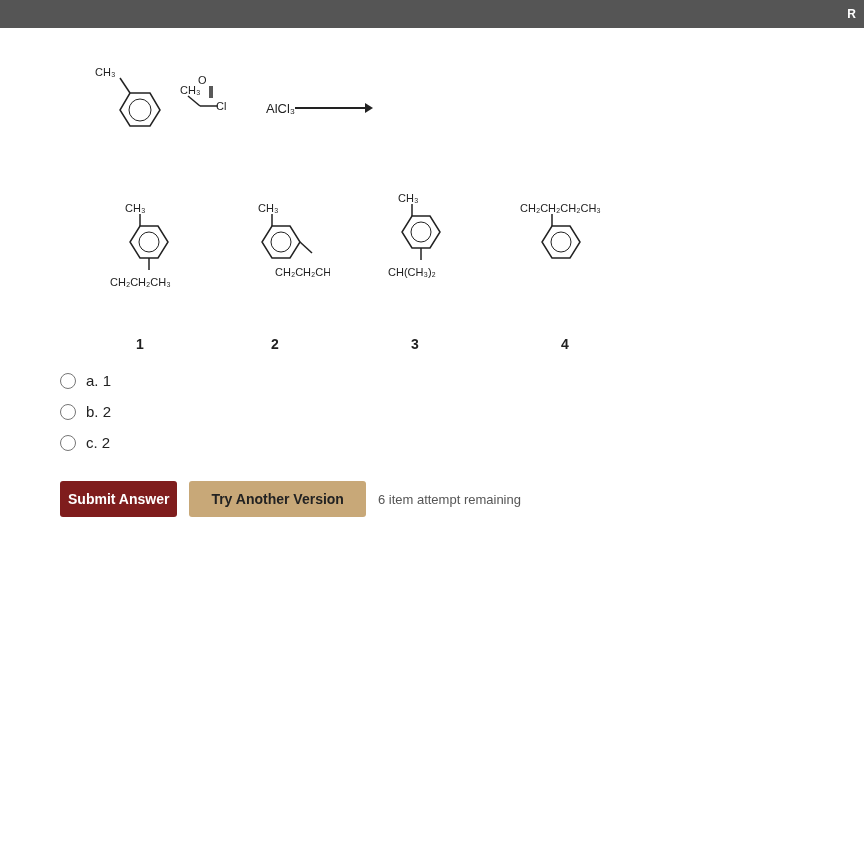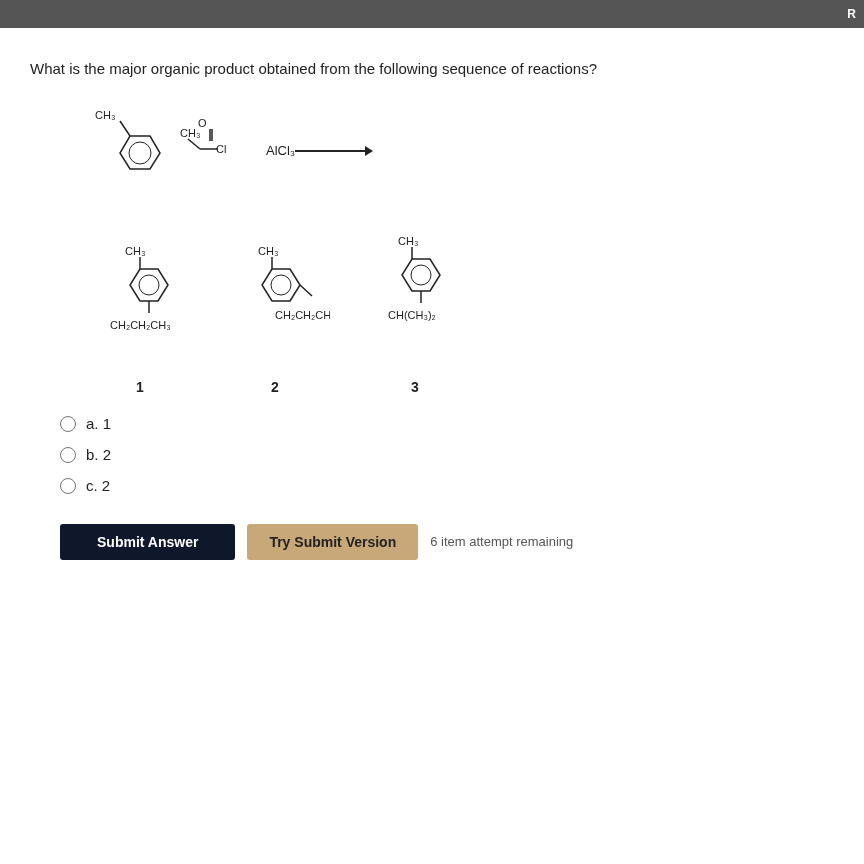--- a/index.html
+++ b/index.html
@@ -96,24 +96,24 @@
       accent-color: #888;
     }
     .button-row {
       display: flex;
       align-items: center;
       gap: 12px;
       margin-left: 30px;
       margin-top: 10px;
     }
     .btn-submit {
-      background: #0f172a;
+      background: #7f1d1d;
       color: #fff;
       border: none;
-      padding: 10px 37px;
+      padding: 10px 8px;
       font-size: 14px;
       font-weight: bold;
       cursor: pointer;
       border-radius: 3px;
     }
     .btn-try {
       background: #c8a878;
       color: #222;
       border: none;
       padding: 10px 22px;
@@ -129,21 +129,20 @@
   </style>
 </head>
 <body>
 
 <div class="top-bar">
   <span class="top-bar-label">R</span>
 </div>
 
 <div class="main-content">
 
-  <div class="question">What is the major organic product obtained from the following sequence of reactions?</div>
 
   <div class="reaction-area">
 
     <div class="reactant">
 
       <svg width="80" height="100">
 
         <text x="5" y="18" font-size="12">CH₃</text>
 
         <line x1="30" y1="20" x2="40" y2="35" stroke="#222" stroke-width="1.5"></line>
@@ -221,37 +220,48 @@
 
         <polygon points="52,28 70,28 80,44 70,60 52,60 42,44" fill="none" stroke="#222" stroke-width="1.5"></polygon>
         <circle cx="61" cy="44" r="10" fill="none" stroke="#222" stroke-width="1"></circle>
 
         <line x1="61" y1="60" x2="61" y2="72" stroke="#222" stroke-width="1.5"></line>
         <text x="28" y="88" font-size="11">CH(CH₃)₂</text>
       </svg>
       <div class="choice-number">3</div>
     </div>
 
+    <div class="choice-molecule">
+      <svg width="130" height="130">
+
+        <text x="20" y="14" font-size="11">CH₂CH₂CH₂CH₃</text>
+        <line x1="52" y1="16" x2="52" y2="28" stroke="#222" stroke-width="1.5"></line>
+
+        <polygon points="52,28 70,28 80,44 70,60 52,60 42,44" fill="none" stroke="#222" stroke-width="1.5"></polygon>
+        <circle cx="61" cy="44" r="10" fill="none" stroke="#222" stroke-width="1"></circle>
+      </svg>
+      <div class="choice-number">4</div>
+    </div>
 
   </div>
 
   <div class="radio-options">
     <div class="radio-option">
       <input type="radio" name="answer" id="opt_a" style="">
       <label for="opt_a">a. 1</label>
     </div>
     <div class="radio-option">
       <input type="radio" name="answer" id="opt_b" style="">
       <label for="opt_b">b. 2</label>
     </div>
     <div class="radio-option">
       <input type="radio" name="answer" id="opt_c" style="">
       <label for="opt_c">c. 2</label>
     </div>
   </div>
 
   <div class="button-row">
     <button class="btn-submit">Submit Answer</button>
-    <button class="btn-try">Try Submit Version</button>
+    <button class="btn-try">Try Another Version</button>
     <span class="attempt-info">6 item attempt remaining</span>
   </div>
 
 </div>
 
 </body></html>

